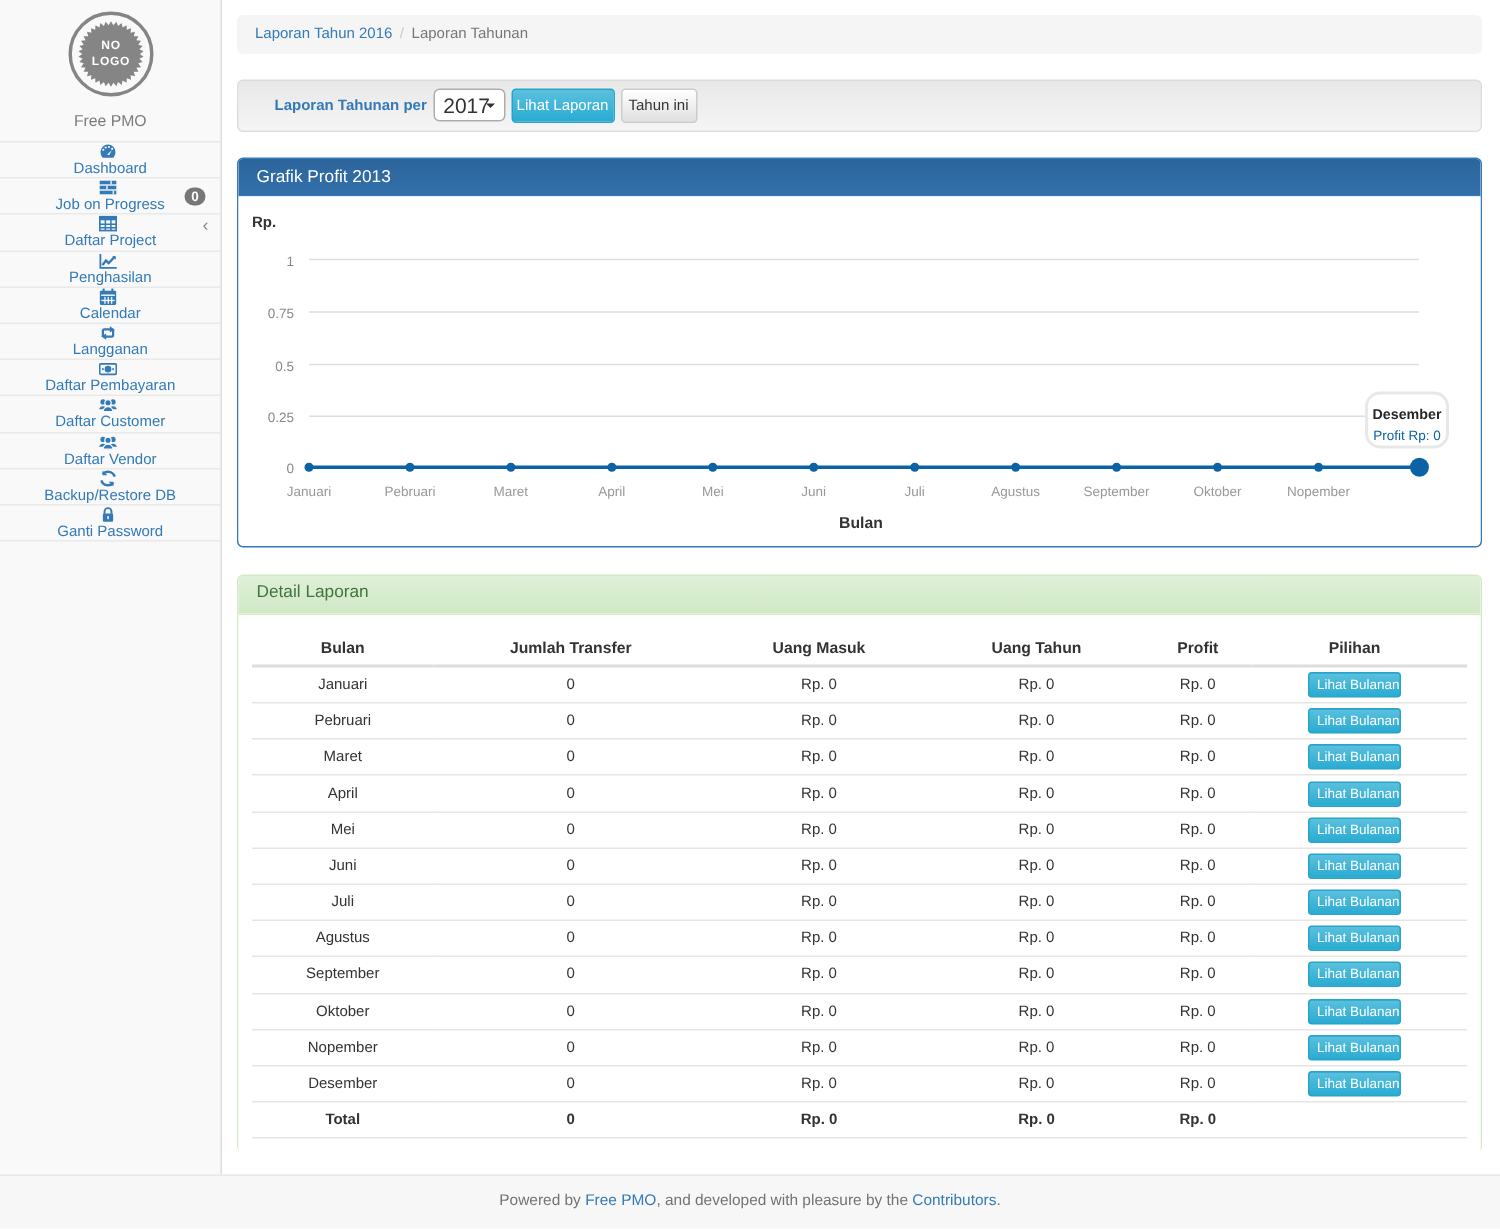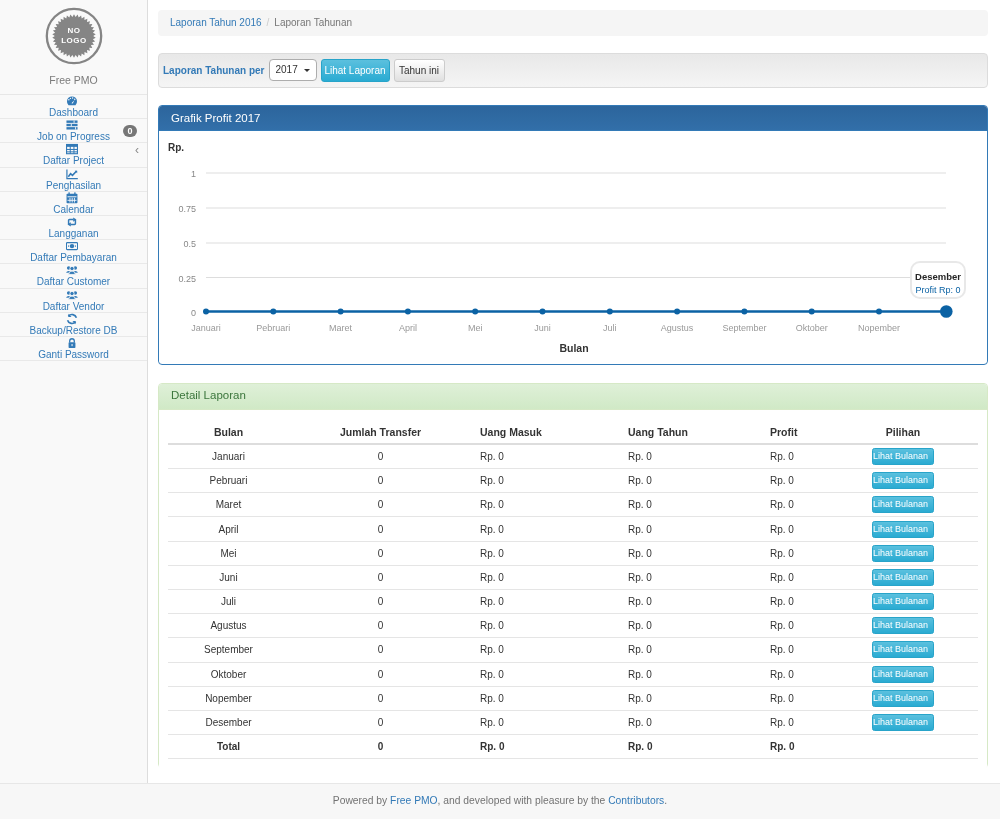--- a/index.html
+++ b/index.html
@@ -13,40 +13,40 @@
 ul.menu { list-style:none; }
 ul.menu li { height:24.2px; border-bottom:1px solid #e9e9e9; padding:0 6px; display:flex; align-items:center; position:relative;flex-direction:column; }
 ul.menu li .ic { width:12px; height:12px; margin-right:2.5px; flex:none; }
 ul.menu li a { color:#337ab7; font-size:10px; white-space:nowrap; }
 .badge0 { position:absolute; right:10px; top:6px; background:#777; color:#fff; font-size:9px; font-weight:bold; border-radius:7px; width:14px; height:12px; text-align:center; line-height:12px; }
 .chev { position:absolute; right:8px; color:#888; font-size:12px; }
 .main { position:absolute; left:148px; top:0; width:852px; height:783px; background:#fff; padding:10px 12px 0 10px; }
 .breadcrumb { height:26px; background:#f5f5f5; border-radius:4px; padding:4px 12px; margin-bottom:16.5px; font-size:10px; line-height:18px; color:#777; }
 .breadcrumb a { color:#337ab7; }
 .breadcrumb .sep { color:#ccc; padding:0 5px; }
-.well { height:35px; background:linear-gradient(to bottom,#e8e8e8 0,#f5f5f5 100%); border:1px solid #dcdcdc; border-radius:4px; margin-bottom:17.5px; padding:0 4px; display:flex; align-items:center; }
+.well { height:35px; background:linear-gradient(to bottom,#e8e8e8 0,#f5f5f5 100%); border:1px solid #dcdcdc; border-radius:4px; margin-bottom:17.5px; padding:0 24px; display:flex; align-items:center; }
 .well .lbl { color:#337ab7; font-weight:bold; font-size:10px; margin-right:4px; }
-.sel { width:48px; height:22px; background:#fff; border:1px solid #adadad; border-radius:4px; position:relative; font-size:10px; line-height:20px; padding-left:6px; color:#333; margin-right:4px; }
+.sel { width:48px; height:22px; background:#fff; border:1px solid #adadad; border-radius:4px; position:relative; font-size:14px; line-height:20px; padding-left:6px; color:#333; margin-right:4px; }
 .sel:after { content:""; position:absolute; right:6px; top:9px; border-left:3px solid transparent; border-right:3px solid transparent; border-top:3.5px solid #333; }
 .btn { display:inline-block; border-radius:3px; font-size:10px; text-align:center; height:23px; line-height:21px; padding:0; }
 .btn-info { background:linear-gradient(to bottom,#5bc0de 0,#2aabd2 100%); border:1px solid #28a4c9; color:#fff; margin-right:4px; width:69px; }
 .btn-default { background:linear-gradient(to bottom,#fff 0,#e0e0e0 100%); border:1px solid #ccc; color:#333; width:51px; }
 .panel { border-radius:4px; margin-bottom:18px; }
 .panel-primary { border:1px solid #337ab7; height:260px; }
 .panel-primary .phead { background:linear-gradient(to bottom,#2c659c 0,#326fa9 100%); color:#fff; height:25px; line-height:25px; padding:0 12px; font-size:11.5px; border-bottom:1px solid #337ab7; border-radius:3px 3px 0 0; }
 .pbody { position:relative; background:#fff; border-radius:0 0 3px 3px; }
 .panel-success { border:1px solid #d6e9c6; height:385px; }
 .panel-success .phead { background:linear-gradient(to bottom,#dff0d8 0,#d0e9c6 100%); color:#3c763d; height:26px; line-height:22px; padding:0 12px; font-size:11.5px; border-bottom:1px solid #d6e9c6; border-radius:3px 3px 0 0; }
 .panel-success .pbody { padding:10px 9px; }
 table.rpt { width:100%; border-collapse:collapse; font-size:10px; }
 table.rpt th { font-weight:bold; font-size:10.5px; padding:0 8px; height:24.4px; border-bottom:2px solid #ddd; vertical-align:middle; }
 table.rpt td.p6 { padding:0 15px 0 8px !important; } table.rpt th.p6 { padding:0 15px 0 8px !important; } table.rpt td { padding:0 8px; height:24.2px; border-bottom:1px solid #e5e5e5; vertical-align:middle; }
 table.rpt .c { text-align:center; }
-table.rpt .r { text-align:left; }
-.btn-xs { display:inline-block; white-space:nowrap; width:62px; height:17px; line-height:15.5px; font-size:9px; color:#fff; background:linear-gradient(to bottom,#5bc0de 0,#2aabd2 100%); border:1px solid #28a4c9; border-radius:2.5px; text-align:left; vertical-align:middle; }
+table.rpt .r { text-align:center; }
+.btn-xs { display:inline-block; white-space:nowrap; width:62px; height:17px; line-height:15.5px; font-size:9px; color:#fff; background:linear-gradient(to bottom,#5bc0de 0,#2aabd2 100%); border:1px solid #28a4c9; border-radius:2.5px; text-align:right; vertical-align:middle; }
 .footer { position:absolute; left:0; top:783px; width:1000px; height:36px; background:#f7f7f7; border-top:1px solid #e7e7e7; text-align:center; font-size:10.3px; color:#737373; line-height:34px; }
 .footer a { color:#337ab7; }
 .tooltip { position:absolute; left:751px; top:130px; width:56px; height:38px; white-space:nowrap; background:rgba(255,255,255,.92); border:2px solid rgba(230,230,230,.92); border-radius:10px; text-align:center; font-size:9px; padding-top:7px; }
 .tooltip .t1 { font-weight:bold; font-size:9.5px; color:#262626; line-height:13px; }
 .tooltip .t2 { color:#0b62a4; line-height:14.5px; }
 </style>
 </head>
 <body>
 <div class="sidebar">
   <div class="logoblock">
@@ -176,21 +176,21 @@
 </div>
 <div class="main">
   <div class="breadcrumb"><a href="#">Laporan Tahun 2016</a><span class="sep">/</span>Laporan Tahunan</div>
   <div class="well">
     <span class="lbl">Laporan Tahunan per</span>
     <div class="sel">2017</div>
     <span class="btn btn-info">Lihat Laporan</span>
     <span class="btn btn-default">Tahun ini</span>
   </div>
   <div class="panel panel-primary">
-    <div class="phead">Grafik Profit 2017</div>
+    <div class="phead">Grafik Profit 2013</div>
     <div class="pbody" style="height:232px;">
       <svg width="827" height="232" viewBox="0 0 827 232">
       <line x1="47" y1="42" x2="787" y2="42" stroke="#dddddd" stroke-width="1"></line>
       <text x="37" y="46" font-size="9" fill="#888" text-anchor="end">1</text>
       <line x1="47" y1="77" x2="787" y2="77" stroke="#dddddd" stroke-width="1"></line>
       <text x="37" y="81" font-size="9" fill="#888" text-anchor="end">0.75</text>
       <line x1="47" y1="112" x2="787" y2="112" stroke="#dddddd" stroke-width="1"></line>
       <text x="37" y="116" font-size="9" fill="#888" text-anchor="end">0.5</text>
       <line x1="47" y1="146.5" x2="787" y2="146.5" stroke="#dddddd" stroke-width="1"></line>
       <text x="37" y="150.5" font-size="9" fill="#888" text-anchor="end">0.25</text>

